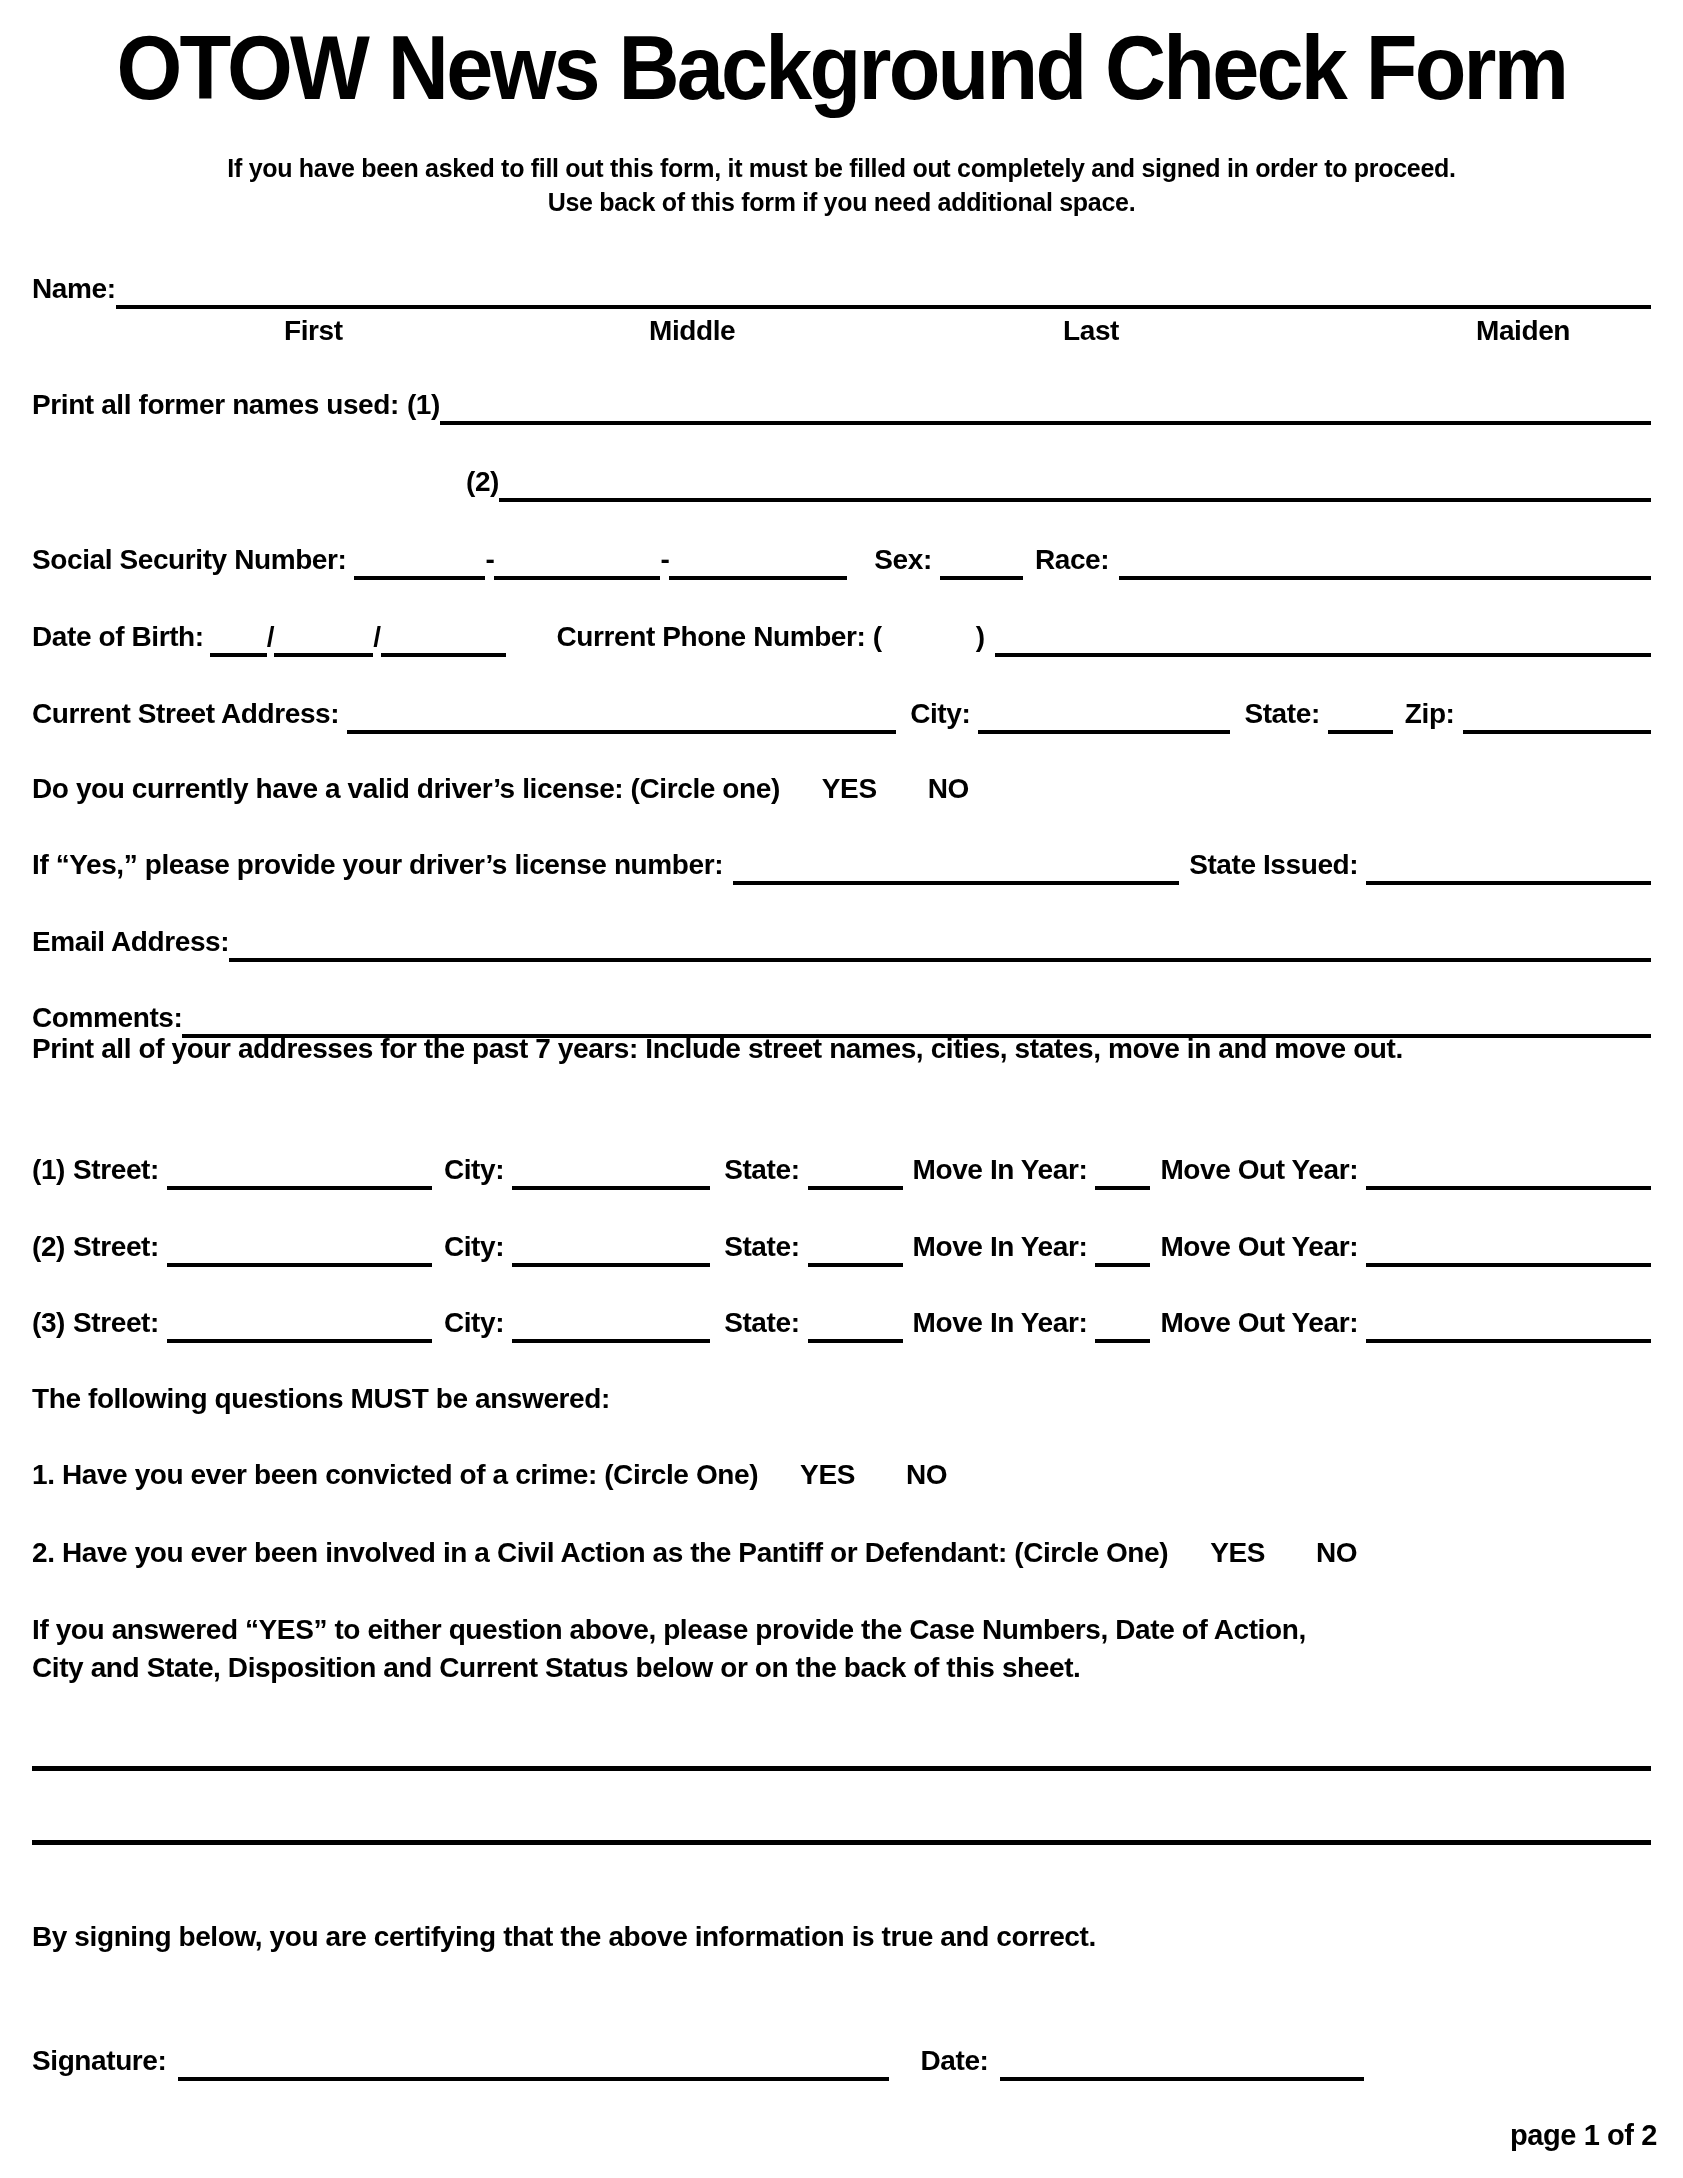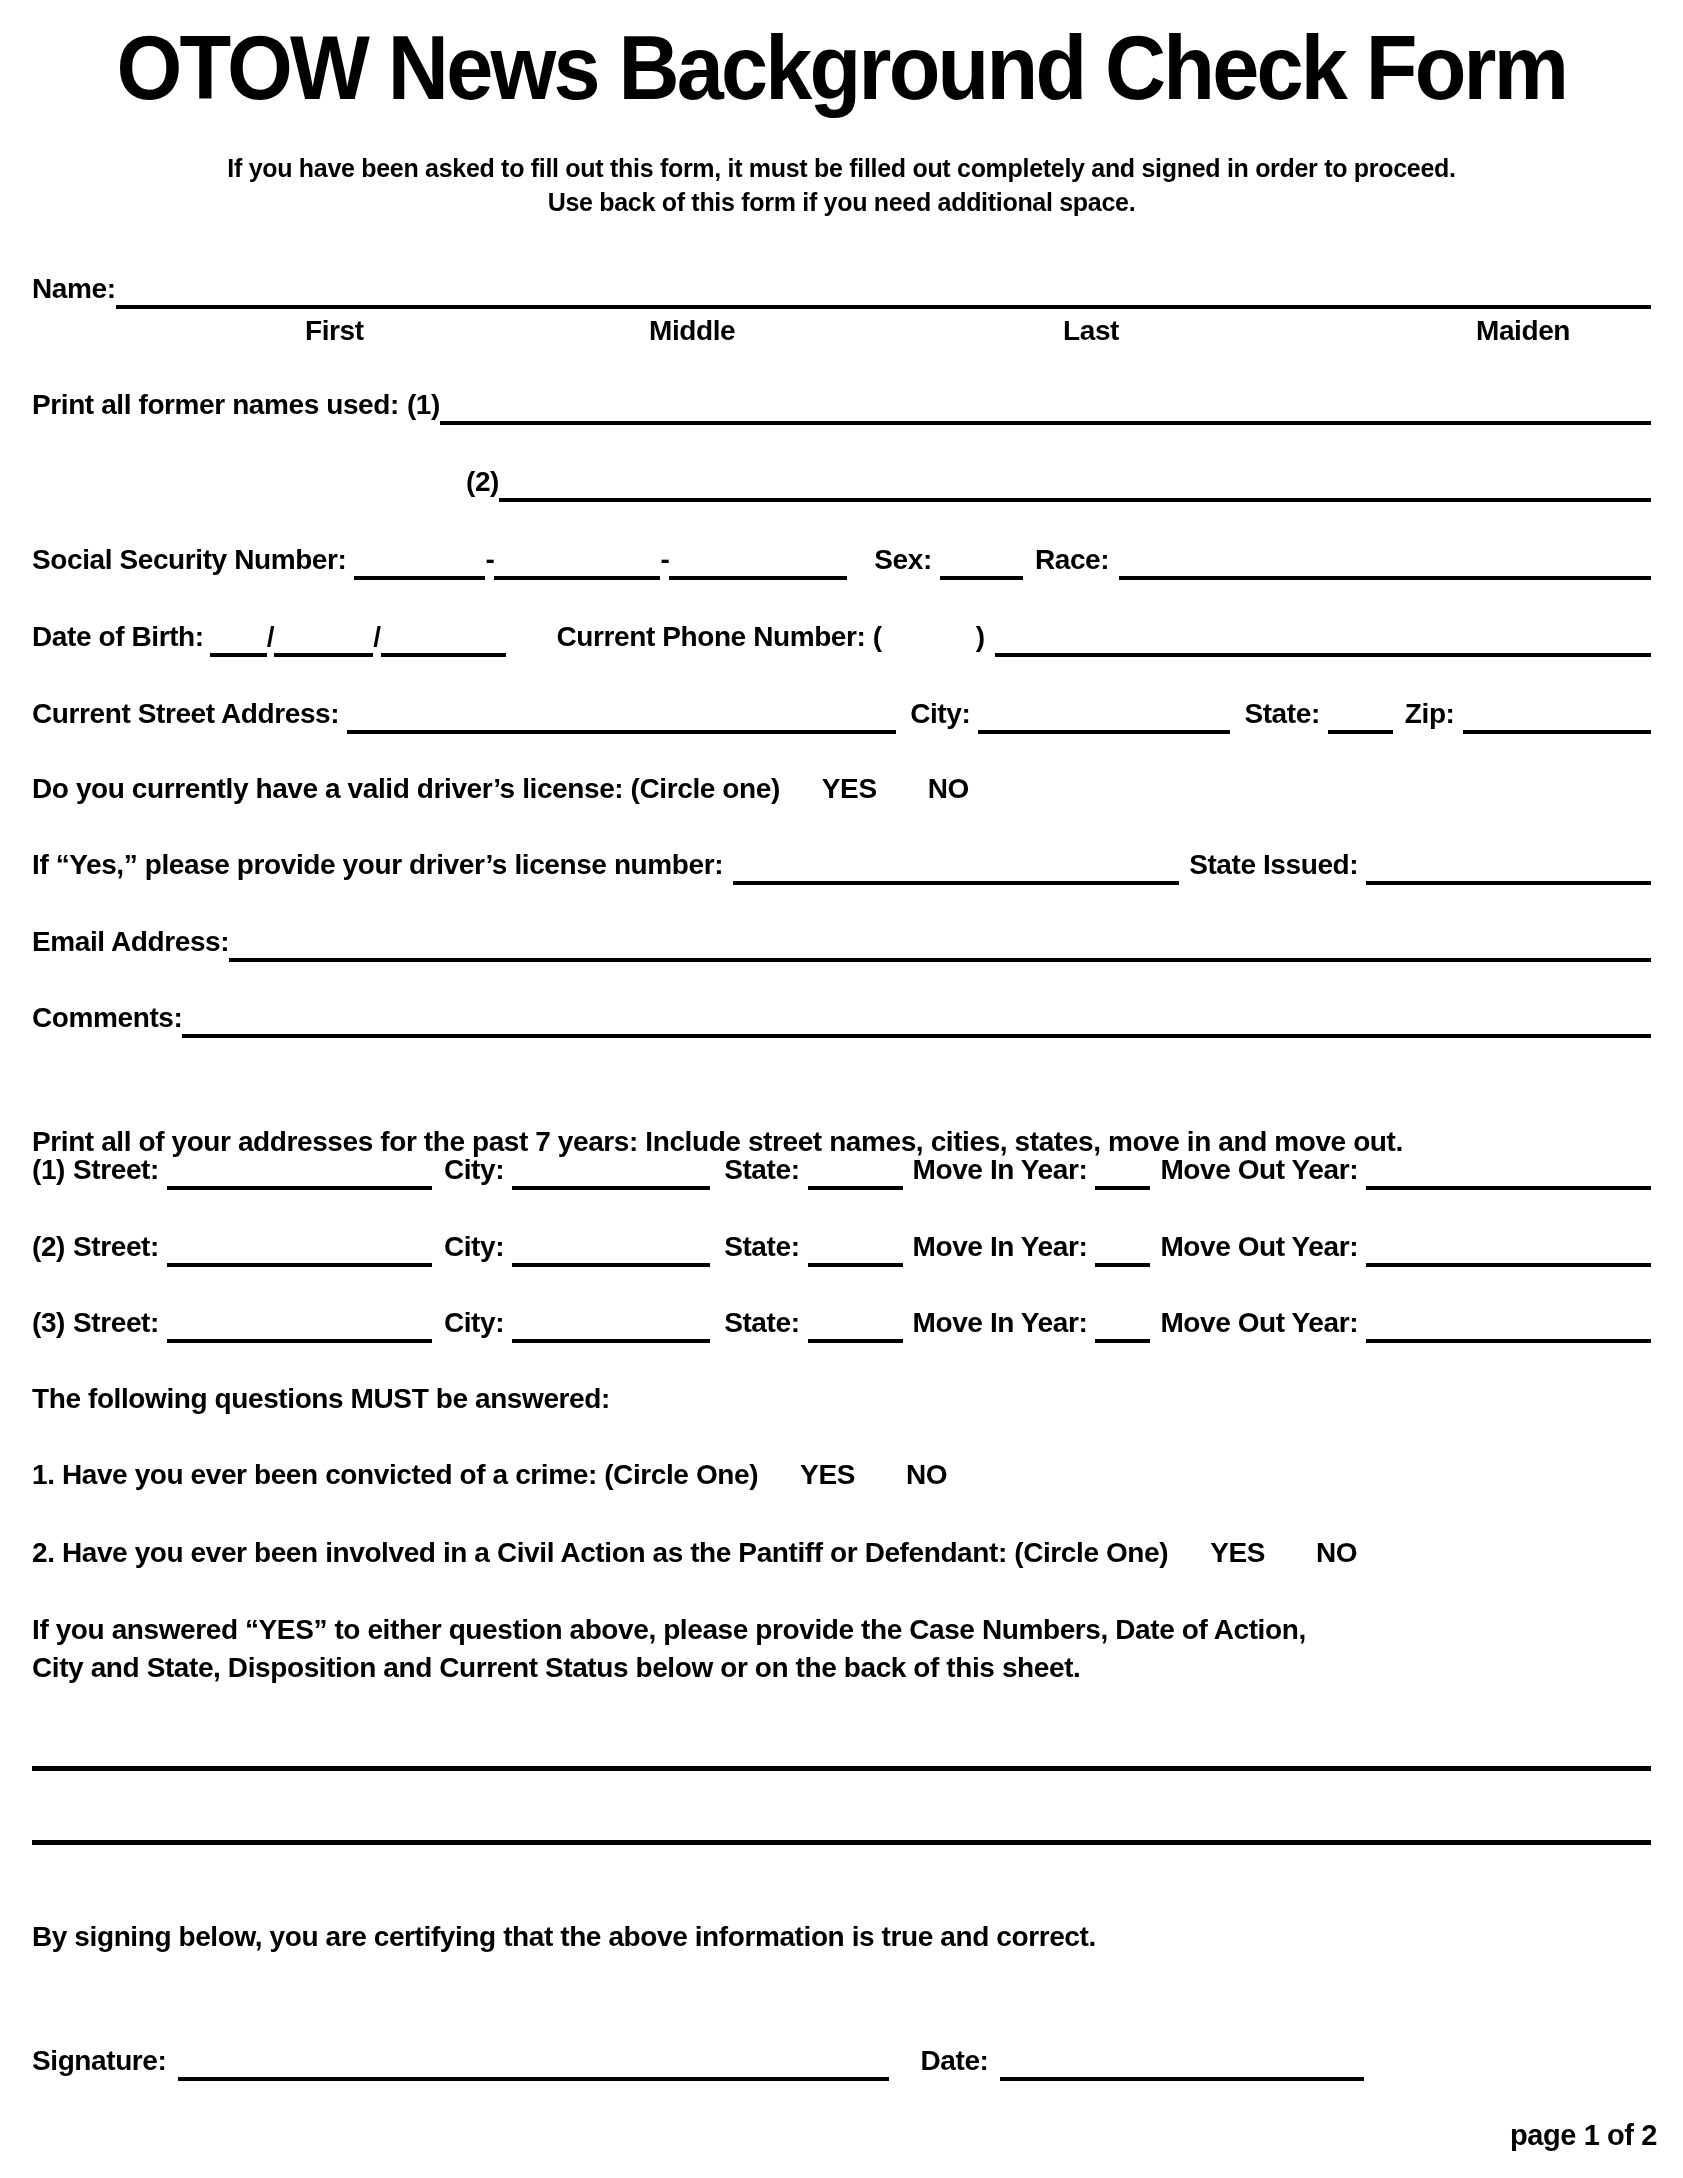--- a/index.html
+++ b/index.html
@@ -32,21 +32,21 @@
     <span class="tscale">OTOW News Background Check Form</span>
   </div>
   <div class="sub" style="top:154px">If you have been asked to fill out this form, it must be filled out completely and signed in order to proceed.</div>
   <div class="sub" style="top:188px">Use back of this form if you need additional space.</div>
 
   <div class="r" style="top:273px">
     <span>Name:</span>
     <span class="bl f1"></span>
   </div>
   <div class="r" style="top:315px; height:36px">
-    <span class="abs" style="left:273px">First</span>
+    <span class="abs" style="left:252px">First</span>
     <span class="abs" style="left:617px">Middle</span>
     <span class="abs" style="left:1031px">Last</span>
     <span class="abs" style="left:1444px">Maiden</span>
   </div>
 
   <div class="r" style="top:389px">
     <span>Print all former names used:</span>
     <span class="gap" style="width:8px"></span>
     <span>(1)</span>
     <span class="bl f1"></span>
@@ -110,21 +110,21 @@
   <div class="r" style="top:926px">
     <span>Email Address:</span>
     <span class="bl f1"></span>
   </div>
 
   <div class="r" style="top:1002px">
     <span>Comments:</span>
     <span class="bl f1"></span>
   </div>
 
-  <div class="r" style="top:1126px">
+  <div class="r" style="top:1033px">
     <span>Print all of your addresses for the past 7 years: Include street names, cities, states, move in and move out.</span>
   </div>
 
   <div class="r" style="top:1154px">
     <span>(1)</span>
     <span style="margin-left:8px">Street:</span>
     <span class="bl" style="width:265px; margin-left:8px"></span>
     <span style="margin-left:12px">City:</span>
     <span class="bl" style="width:198px; margin-left:8px"></span>
     <span style="margin-left:14px">State:</span>

